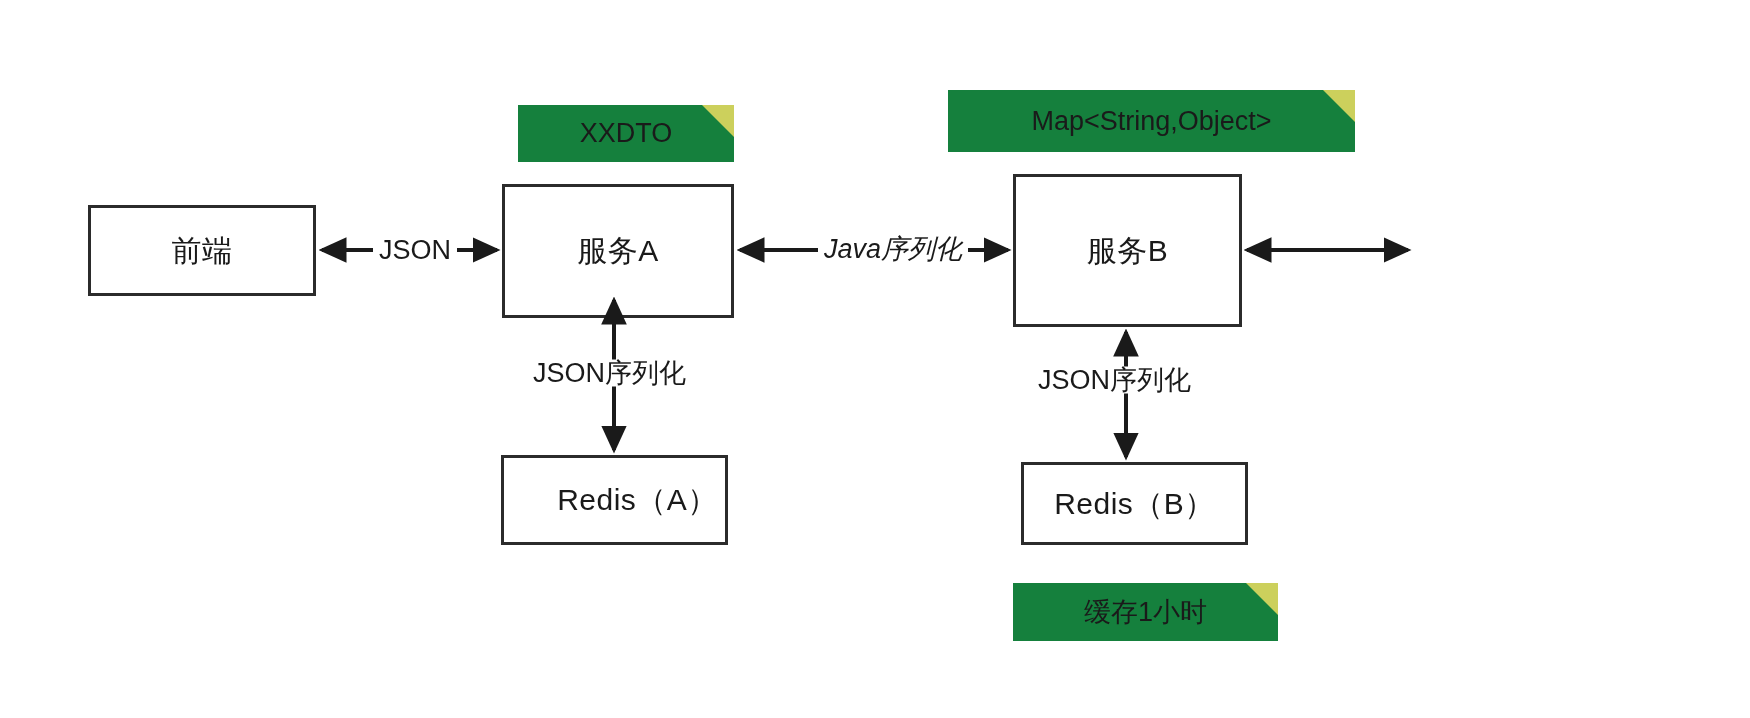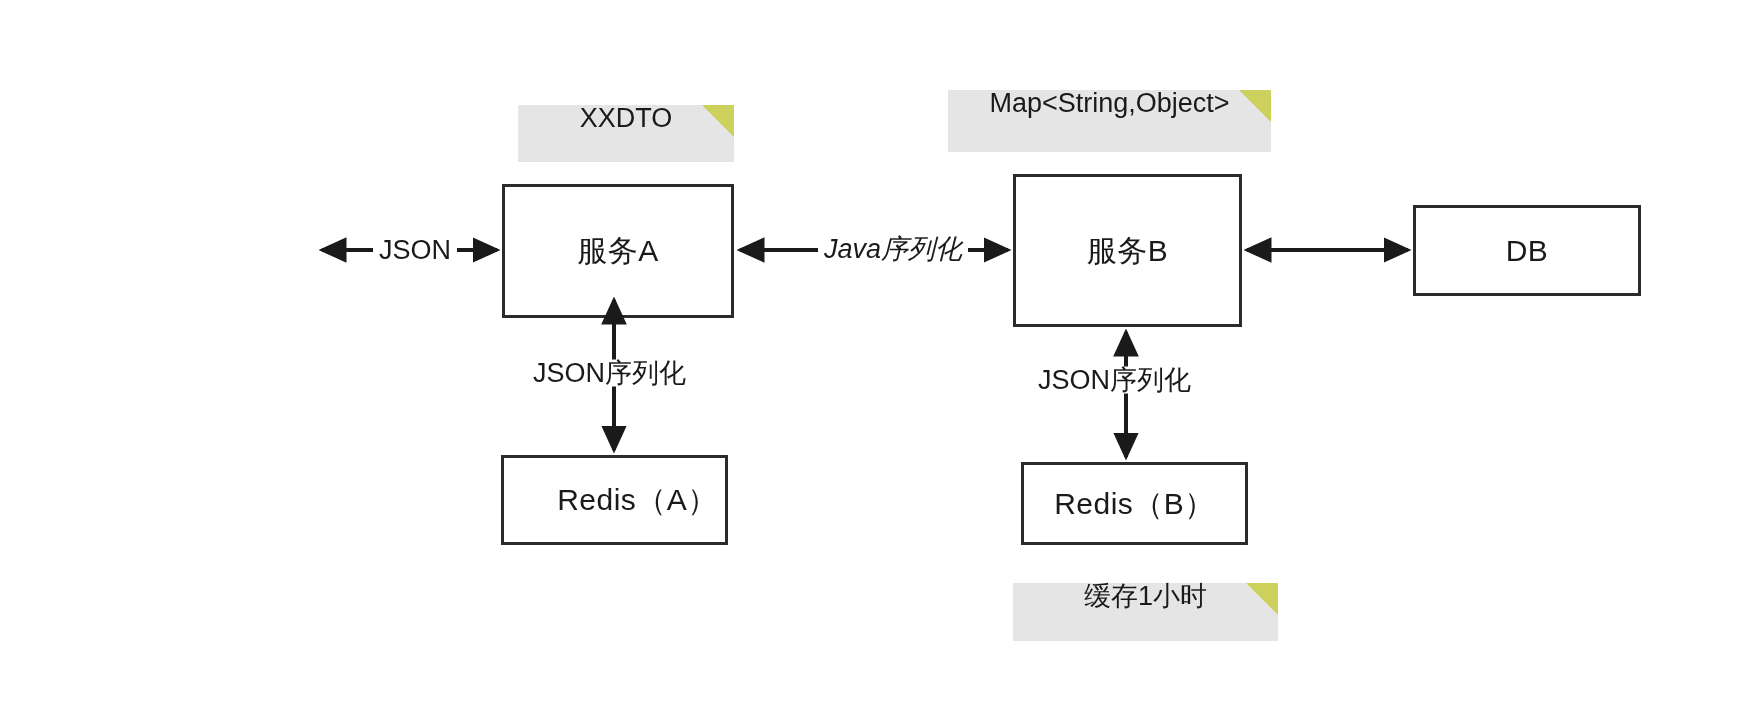--- a/index.html
+++ b/index.html
@@ -33,22 +33,23 @@
   .node .node-label {
     font-size: 30px;
     line-height: 1;
     white-space: nowrap;
   }
 
   
   .sticky {
     position: absolute;
     box-sizing: border-box;
-    background: #e5e5e5;
+    background: #15803d;
     display: flex;
+    align-items: center;
     justify-content: center;
   }
   .sticky .sticky-label {
     font-size: 27px;
     color: #1a1a1a;
     white-space: nowrap;
     position: relative;
     z-index: 2;
     line-height: 1;
   }
@@ -114,37 +115,37 @@
     <line x1="1126" y1="375" x2="1126" y2="332" stroke="#1a1a1a" stroke-width="4" marker-end="url(#arrowEnd)"></line>
 
     <line x1="1126" y1="385" x2="1126" y2="457" stroke="#1a1a1a" stroke-width="4" marker-end="url(#arrowEnd)"></line>
   </svg>
 
   <div class="sticky" style="left:518px; top:105px; width:216px; height:57px;">
     <span class="fold"></span>
     <span class="sticky-label">XXDTO</span>
   </div>
 
-  <div class="sticky" style="left:948px; top:90px; width:323px; height:62px;">
+  <div class="sticky" style="left:948px; top:90px; width:407px; height:62px;">
     <span class="fold"></span>
     <span class="sticky-label">Map&lt;String,Object&gt;</span>
   </div>
 
+  <div class="node" style="left:88px; top:205px; width:228px; height:91px;">
+    <span class="node-label">前端</span>
+  </div>
 
   <div class="node" style="left:1013px; top:174px; width:229px; height:153px;">
     <span class="node-label">服务B</span>
   </div>
 
   <div class="node" style="left:502px; top:184px; width:232px; height:134px;">
     <span class="node-label">服务A</span>
   </div>
 
-  <div class="node" style="left:1413px; top:205px; width:228px; height:91px;">
-    <span class="node-label">DB</span>
-  </div>
 
   <div class="node" style="left:501px; top:455px; width:227px; height:90px;padding-left:46px;">
     <span class="node-label">Redis（A）</span>
   </div>
 
   <div class="node" style="left:1013px; top:462px; width:227px; height:83px;margin-left:8px;">
     <span class="node-label">Redis（B）</span>
   </div>
 
   <div class="edge-label" style="left:373px; top:237px;">

